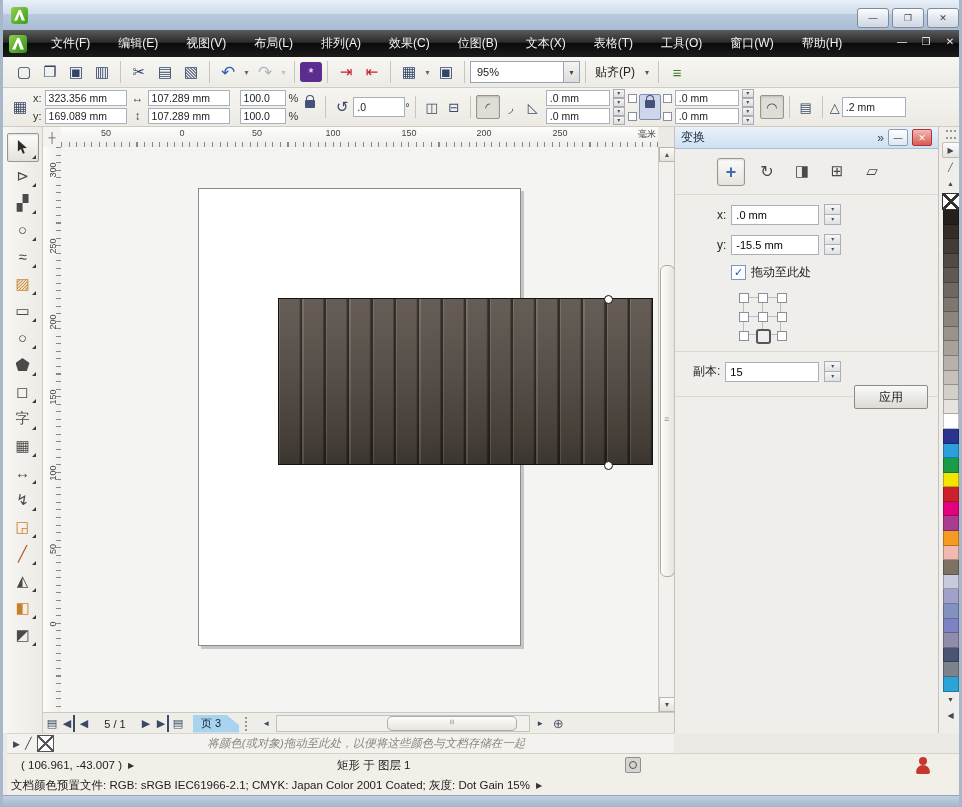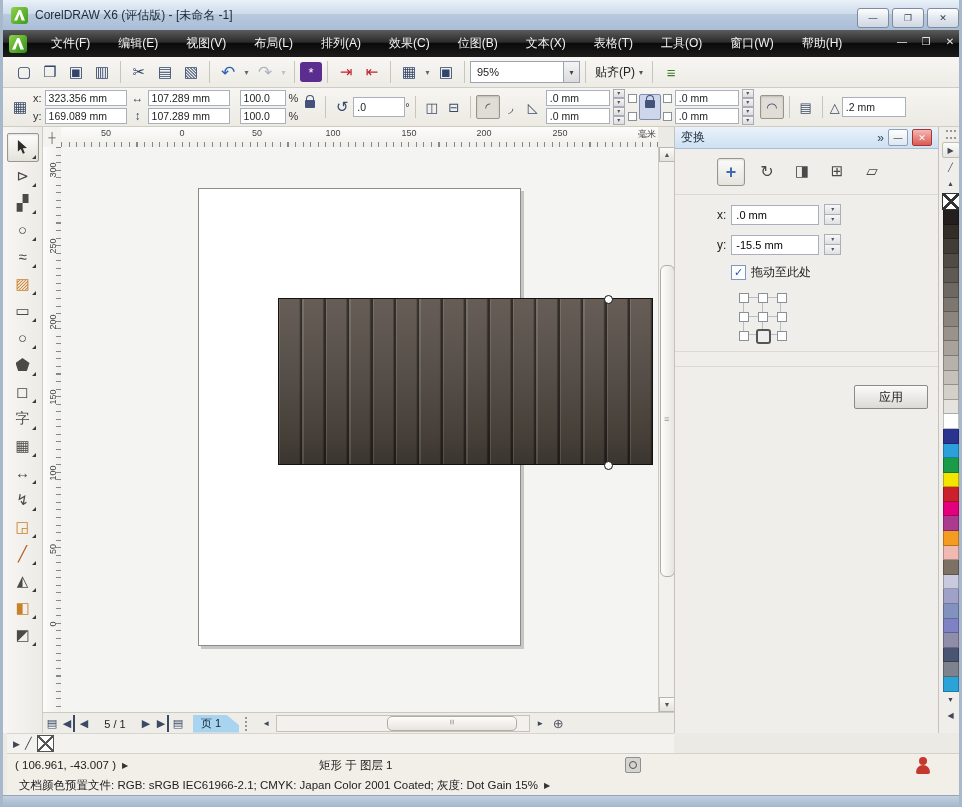--- a/index.html
+++ b/index.html
@@ -189,21 +189,20 @@
   #palette-swatches{display:flex;flex-direction:column;}
   .swatch{width:16px;height:14.6px;border:1px solid rgba(0,0,0,.25);border-top:none;box-sizing:border-box;}
 </style>
 </head>
 <body>
 
 <div id="app">
 
   <div class="titlebar">
     <div class="applogo"></div>
-    <span class="title-text">CorelDRAW X6 (评估版) - [未命名 -1]</span>
     <div class="winbtns">
       <div class="winbtn">—</div>
       <div class="winbtn">❐</div>
       <div class="winbtn">✕</div>
     </div>
   </div>
 
   <div class="menubar">
     <div class="menulogo"></div>
     <span class="menu-item">文件(F)</span>
@@ -247,21 +246,21 @@
     <div class="sep"></div>
     <div class="tbtn">▦</div>
     <div class="tbtn small-caret">▾</div>
     <div class="tbtn">▣</div>
     <div class="sep"></div>
     <div class="combo" style="width:108px">
       <span class="cval">95%</span>
       <span class="cbtn">▾</span>
     </div>
     <div class="sep"></div>
-    <div style="display:flex;align-items:center;gap:4px;padding:0 4px">
+    <div style="display:flex;align-items:center;gap:10px;padding:0 4px">
       <span>贴齐(P)</span>
       <span style="font-size:8px;color:#555">▾</span>
     </div>
     <div class="sep"></div>
     <div class="tbtn green">≡</div>
   </div>
 
   <div class="propbar">
     <div class="pbtn" style="font-size:15px">▦</div>
     <div class="pcol">
@@ -514,20 +513,28 @@
       <div class="nd" style="left:19px;top:0"></div>
       <div class="nd" style="left:38px;top:0"></div>
       <div class="nd" style="left:0;top:19px"></div>
       <div class="nd" style="left:19px;top:19px"></div>
       <div class="nd" style="left:38px;top:19px"></div>
       <div class="nd" style="left:0;top:38px"></div>
       <div class="nd big" style="left:17px;top:36px"></div>
       <div class="nd" style="left:38px;top:38px"></div>
     </div>
     <div class="dhr"></div>
+    <div class="drow" style="margin-left:18px">
+      <span>副本:</span>
+      <input class="dinput" style="width: 84px;" value="15">
+      <span class="dspin">
+          <span>▾</span>
+          <span>▾</span>
+        </span>
+    </div>
     <div class="dhr" style="margin-top:14px"></div>
     <div class="applybtn">应用</div>
   </div>
 
   <div class="palettecol">
     <div class="palgrip"></div>
     <div class="palbtn">▶</div>
     <div class="palbtn" style="border:none;background:none">╱</div>
     <div class="palbtn" style="border:none;background:none;font-size:7px">▲</div>
     <div class="swNone"></div>
@@ -571,42 +578,43 @@
   </div>
 
   <div class="pagebar">
     <span class="pbico">▤</span>
     <span class="pbico" style="border-right:2px solid #3a4a66;width:12px">◀</span>
     <span class="pbico">◀</span>
     <span class="pgnum">5 / 1</span>
     <span class="pbico">▶</span>
     <span class="pbico" style="border-right:2px solid #3a4a66;width:12px">▶</span>
     <span class="pbico">▤</span>
-    <span class="pagetab">页 1</span>
+    <span class="pagetab">页 3</span>
     <span class="dotsv"></span>
     <span class="pbico" style="font-size:8px">◄</span>
     <span class="htrack">
       <span class="hthumb"></span>
     </span>
     <span class="pbico" style="font-size:8px">►</span>
     <span class="pbico" style="font-size:13px;color:#556">⊕</span>
   </div>
 
   <div class="docpal">
     <span style="font-size:9px;color:#445">▶</span>
     <span style="font-size:11px;color:#445">╱</span>
     <span class="nonesw"></span>
+    <span class="hint">将颜色(或对象)拖动至此处，以便将这些颜色与文档存储在一起</span>
   </div>
 
   <div class="status1">
-    <span style="margin-left:8px">( 106.961, -43.007 )</span>
+    <span style="margin-left:14px">( 106.961, -43.007 )</span>
     <span class="flyarrow">▶</span>
-    <span style="position:absolute;left:312px">矩形 于 图层 1</span>
+    <span style="position:absolute;left:330px">矩形 于 图层 1</span>
     <span class="objicon" style="position:absolute;left:618px"></span>
   </div>
   <div class="status2">
-    <span style="margin-left:12px">文档颜色预置文件: RGB: sRGB IEC61966-2.1; CMYK: Japan Color 2001 Coated; 灰度: Dot Gain 15%</span>
+    <span style="margin-left:4px">文档颜色预置文件: RGB: sRGB IEC61966-2.1; CMYK: Japan Color 2001 Coated; 灰度: Dot Gain 15%</span>
     <span class="flyarrow">▶</span>
   </div>
   <div class="person"></div>
 
   <div class="frame-bottom"></div>
 </div>
 
 </body></html>

